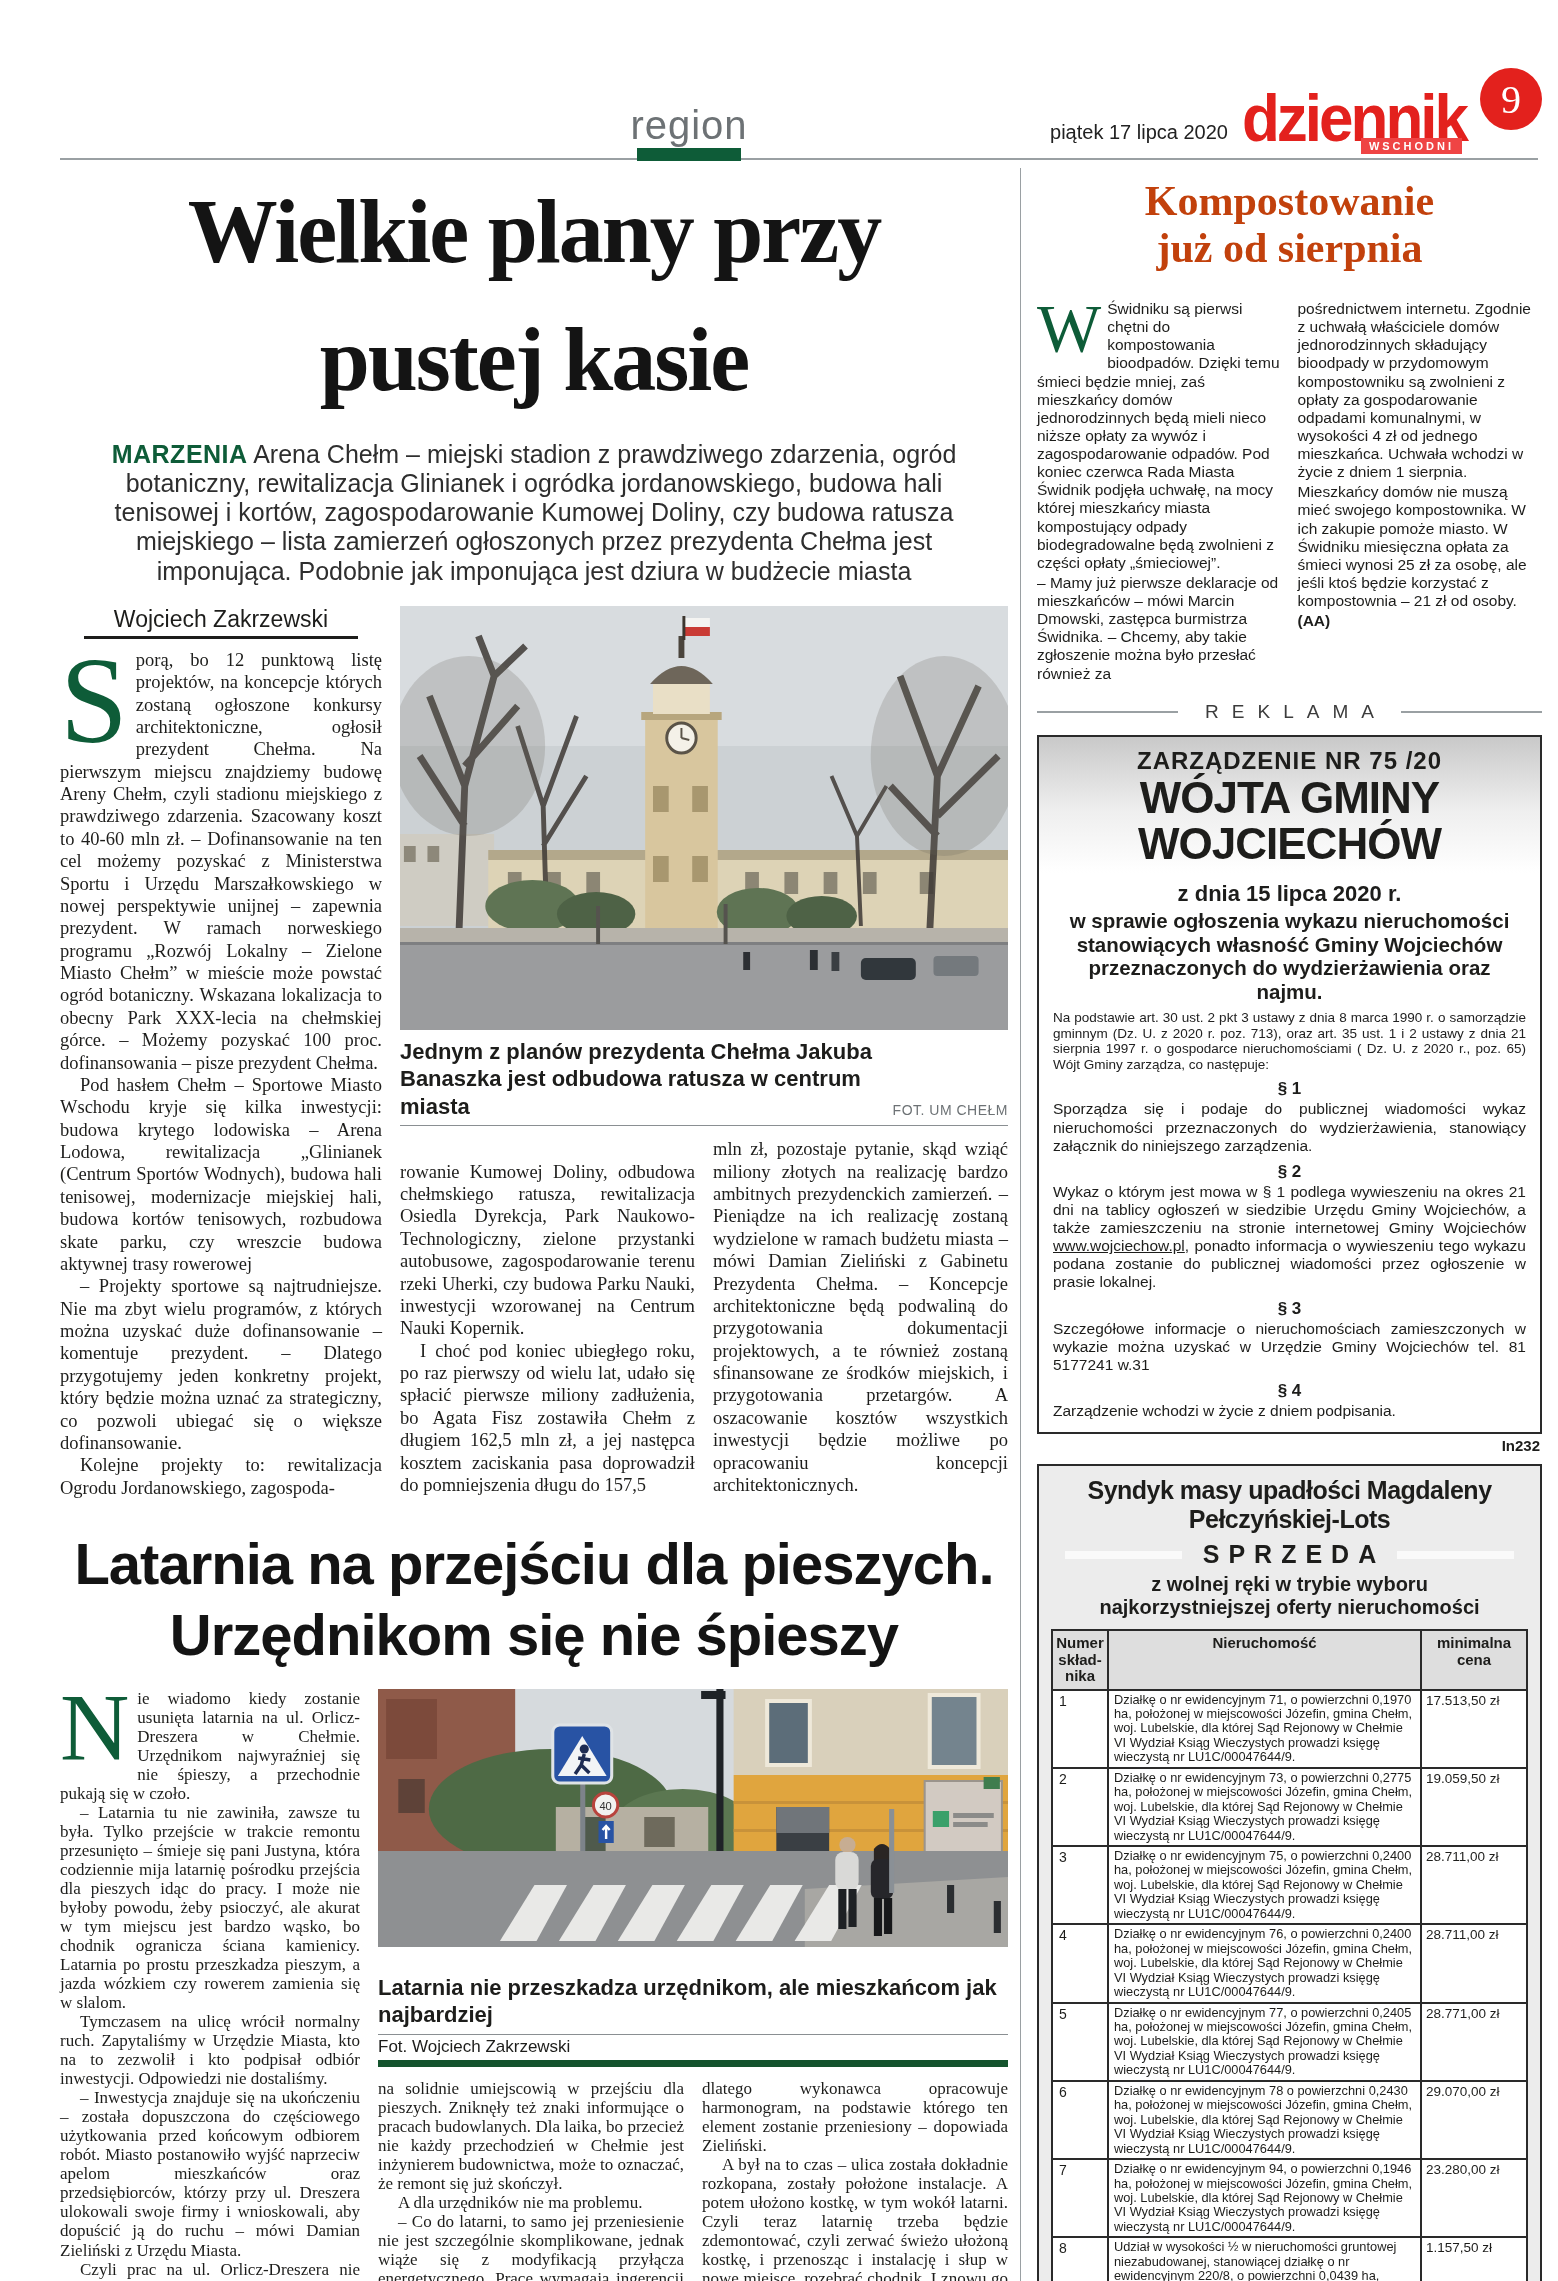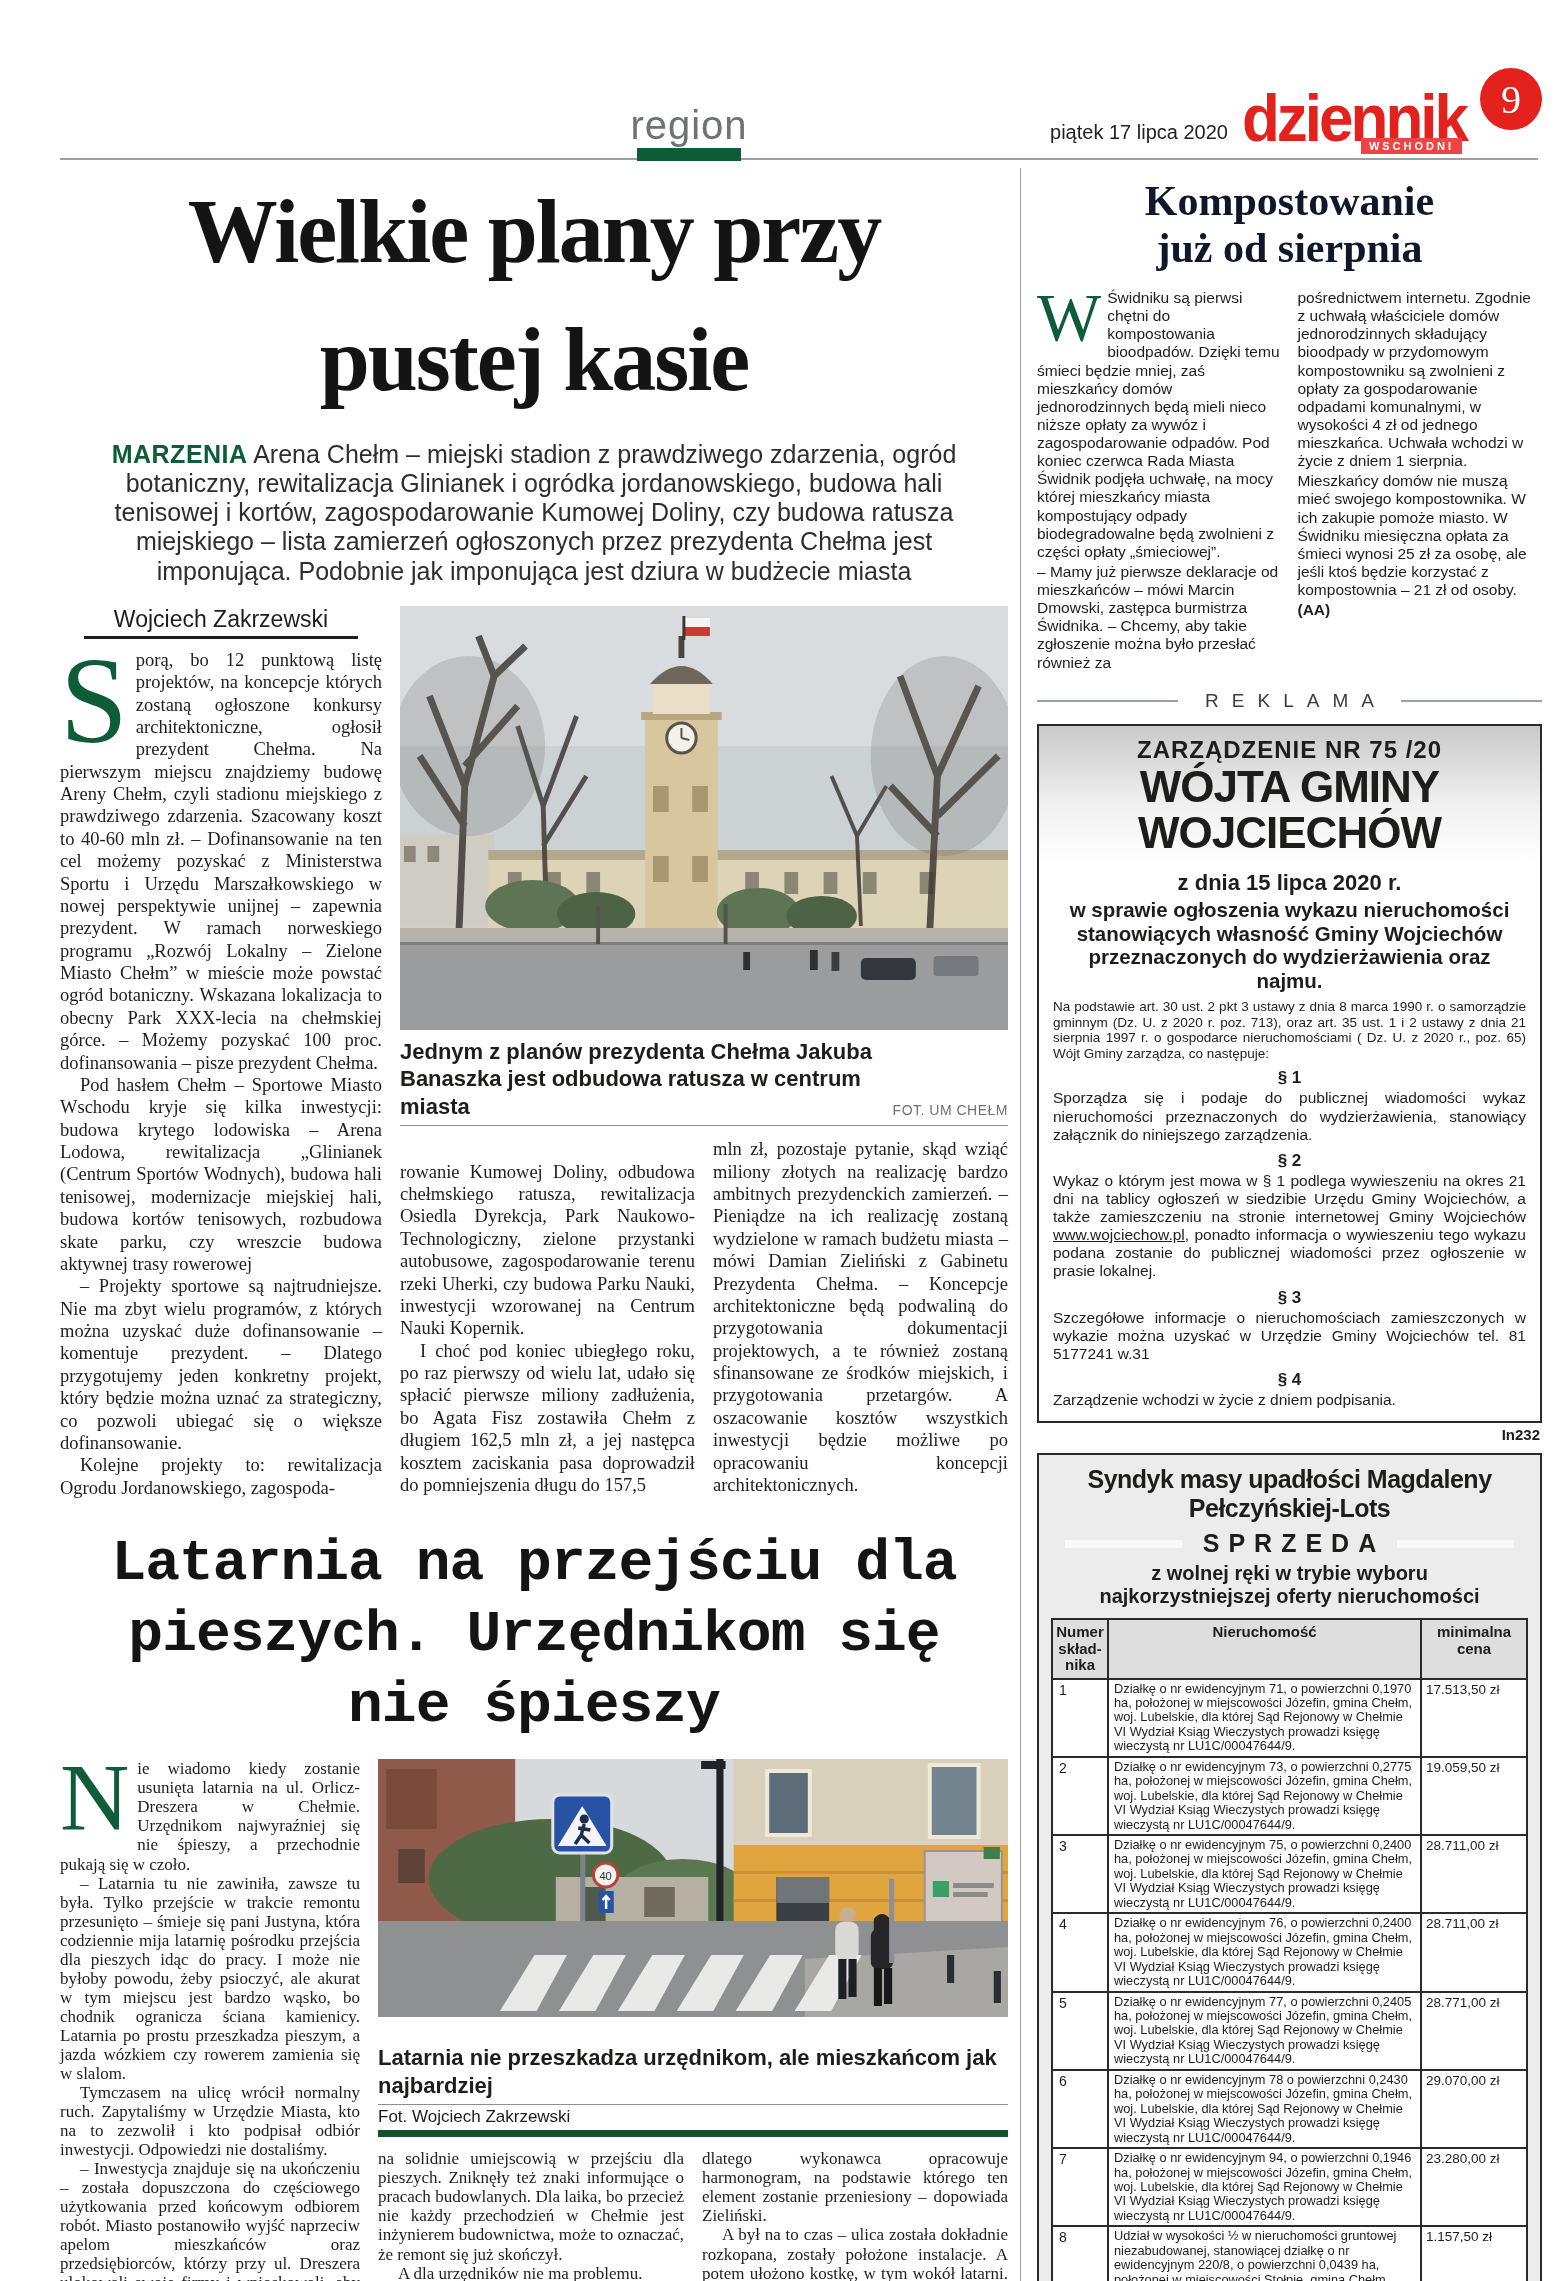--- a/index.html
+++ b/index.html
@@ -39,34 +39,34 @@
   .a1-right { flex: 1; min-width: 0; }
   figure.photo { width: 100%; }
   figure.photo svg { display: block; width: 100%; }
   .cap-row { display: flex; align-items: flex-end; gap: 12px; border-bottom: 1px solid #8a8f92; padding: 8px 0 5px; margin-bottom: 12px; }
   .cap-text { flex: 1; font-size: 22px; font-weight: bold; line-height: 1.25; }
   .cap-credit { font-size: 14px; color: #6d7275; letter-spacing: 0.5px; white-space: nowrap; padding-bottom: 2px; }
   .a1-cols2 { display: flex; gap: 18px; align-items: flex-end; }
   .a1-cols2 > div { flex: 1; min-width: 0; }
 
   
-  .a2-headline { font-family: Liberation Mono, monospace; font-weight: bold; font-size: 58px; line-height: 1.22; letter-spacing: -1px; text-align: center; color: #141414; max-width: 930px; margin: 30px auto 18px; }
+  .a2-headline { font-family: Liberation Sans, sans-serif; font-weight: bold; font-size: 58px; line-height: 1.22; letter-spacing: -1px; text-align: center; color: #141414; max-width: 930px; margin: 30px auto 18px; }
   .a2-body { display: flex; gap: 18px; }
   .a2-col1 { width: 300px; flex: none; }
   .a2 .serif-body p, .a2-body p { font-size: 17px; line-height: 1.12; }
   .dropcap-n { float: left; font-family: "Liberation Serif", serif; color: #0e5c38; font-size: 96px; line-height: 0.78; padding: 2px 8px 0 0; }
   .a2-right { flex: 1; min-width: 0; }
   .cap2 { font-size: 22px; font-weight: bold; line-height: 1.25; border-bottom: 1px solid #8a8f92; padding: 7px 0 5px; margin-top: 20px; }
   .credit2 { font-size: 17px; border-bottom: 7px solid #14532d; padding: 2px 0 3px; }
   .a2-cols { display: flex; gap: 18px; margin-top: 12px; }
   .a2-cols > div { flex: 1; min-width: 0; }
   .sig { text-align: right; font-weight: bold; font-size: 17px; font-family: "Liberation Sans", sans-serif; margin-top: 2px; }
 
   
-  .a3-headline { font-family: "Liberation Serif", serif; font-weight: bold; font-size: 42px; line-height: 1.12; text-align: center; color: #0f172a; max-width: 340px; margin: 8px auto 17px; }
+  .a3-headline { font-family: "Liberation Serif", serif; font-weight: bold; font-size: 42px; line-height: 1.12; text-align: center; color: #c2410c; max-width: 340px; margin: 8px auto 28px; }
   .a3-cols { display: flex; gap: 16px; }
   .a3-cols > div { flex: 1; min-width: 0; }
   .a3-cols p { font-size: 15.5px; line-height: 1.17; text-align: left; }
   .a3-cols p.gap { margin-top: 2px; }
   .dropcap-w { float: left; font-family: "Liberation Serif", serif; color: #0e5c38; font-size: 68px; line-height: 0.78; padding: 2px 6px 0 0; }
   .a3-sig { font-weight: bold; font-size: 15.5px; margin-top: 2px; }
 
   
   .reklama { display: flex; align-items: center; gap: 14px; margin: 18px 0 12px; }
   .rek-line { flex: 1; height: 2px; background: #9aa0a3; }

